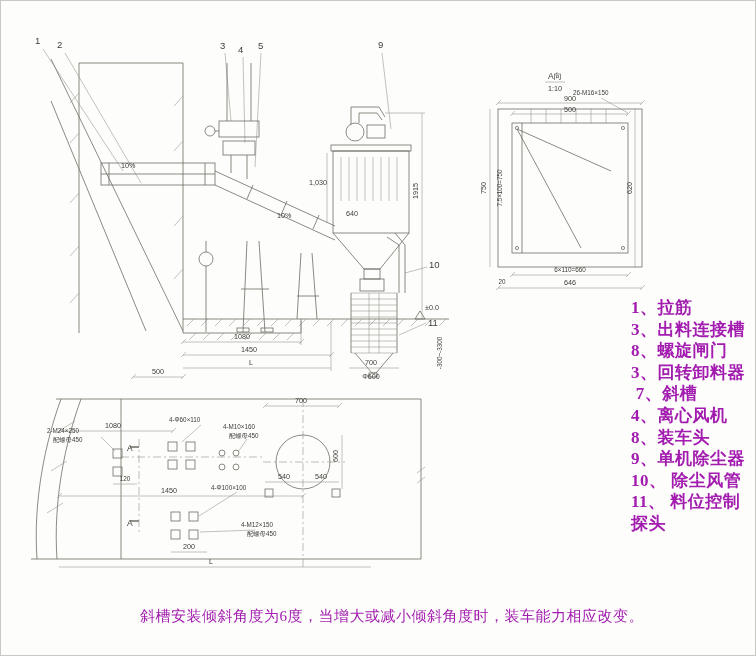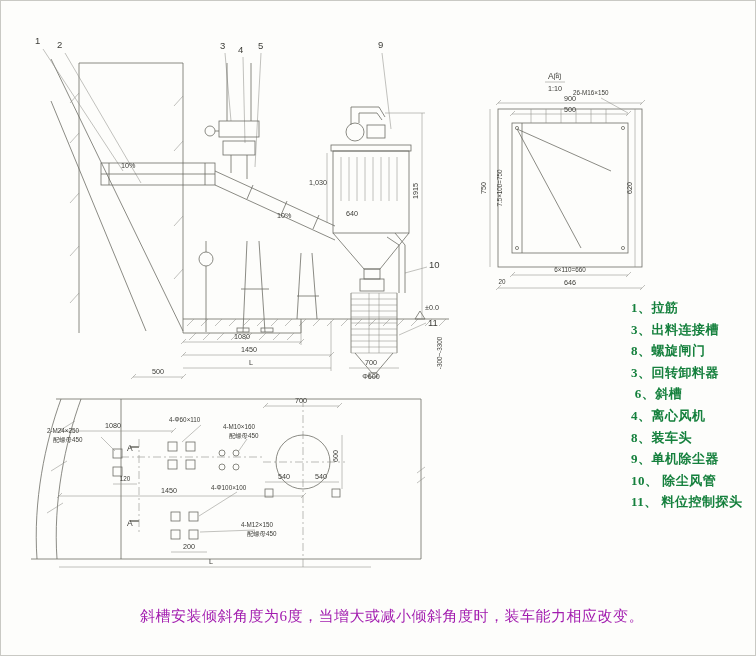--- a/index.html
+++ b/index.html
@@ -5,21 +5,21 @@
   body{margin:0;background:#e8e8e6}
   .page{position:relative;width:756px;height:656px;background:#fdfdfb;border:1px solid #c9c9c4;box-sizing:border-box;overflow:hidden}
   .page svg{position:absolute;left:0;top:0}
   .ln{stroke:#6d6d66;stroke-width:.8;fill:none}
   .lt{stroke:#90908a;stroke-width:.55;fill:none}
   .dsh{stroke:#90908a;stroke-width:.6;fill:none;stroke-dasharray:8 3 2 3}
   text{fill:#3c3c37;font-family:"Liberation Sans",sans-serif}
   .t6{font-size:6.3px}.t7{font-size:7.2px}.t8{font-size:8.5px}.t9{font-size:9.5px}
   .mid{text-anchor:middle}
   .legend{position:absolute;left:630px;top:296px;width:122px;font-family:"Liberation Serif",serif;
-          font-size:13px;line-height:21.6px;color:#15803d;font-weight:600;letter-spacing:.5px}
+          font-size:17px;line-height:21.6px;color:#a21caf;font-weight:600;letter-spacing:.5px}
   .legend div{white-space:pre-wrap}
   .caption{position:absolute;left:139px;top:606px;font-family:"Liberation Serif",serif;
            font-size:15px;color:#a21caf;letter-spacing:.5px}
 </style>
 </head>
 <body>
 
 <div class="page">
 
 <svg width="756" height="656" viewBox="0 0 756 656">
@@ -268,21 +268,21 @@
     <text class="t8" x="126" y="450">A</text>
     <text class="t8" x="126" y="525">A</text>
   </g>
 </svg>
 
   <div class="legend">
     <div>1、拉筋</div>
     <div>3、出料连接槽</div>
     <div>8、螺旋闸门</div>
     <div>3、回转卸料器</div>
-    <div> 6、斜槽</div>
+    <div> 7、斜槽</div>
     <div>4、离心风机</div>
     <div>8、装车头</div>
     <div>9、单机除尘器</div>
     <div>10、 除尘风管</div>
     <div>11、 料位控制探头</div>
   </div>
 
   <div class="caption">斜槽安装倾斜角度为6度，当增大或减小倾斜角度时，装车能力相应改变。</div>
 
 </div>

